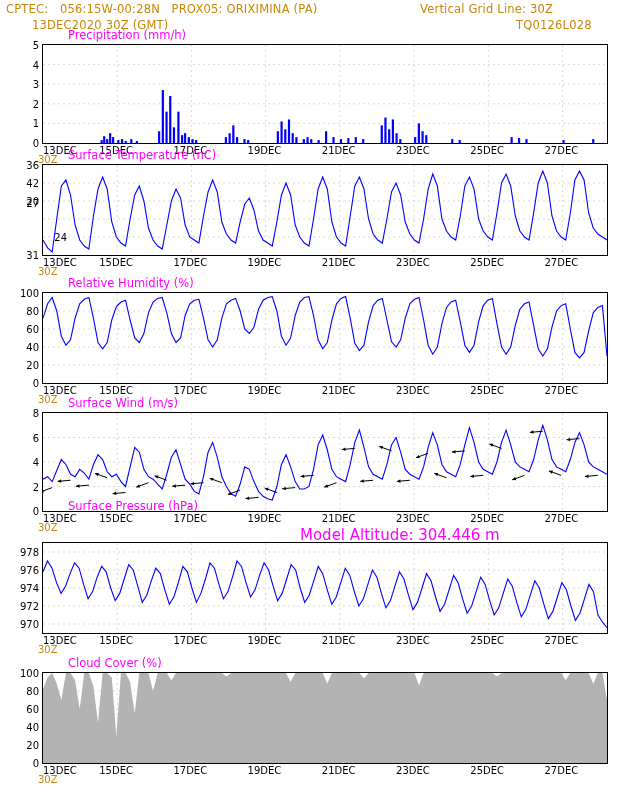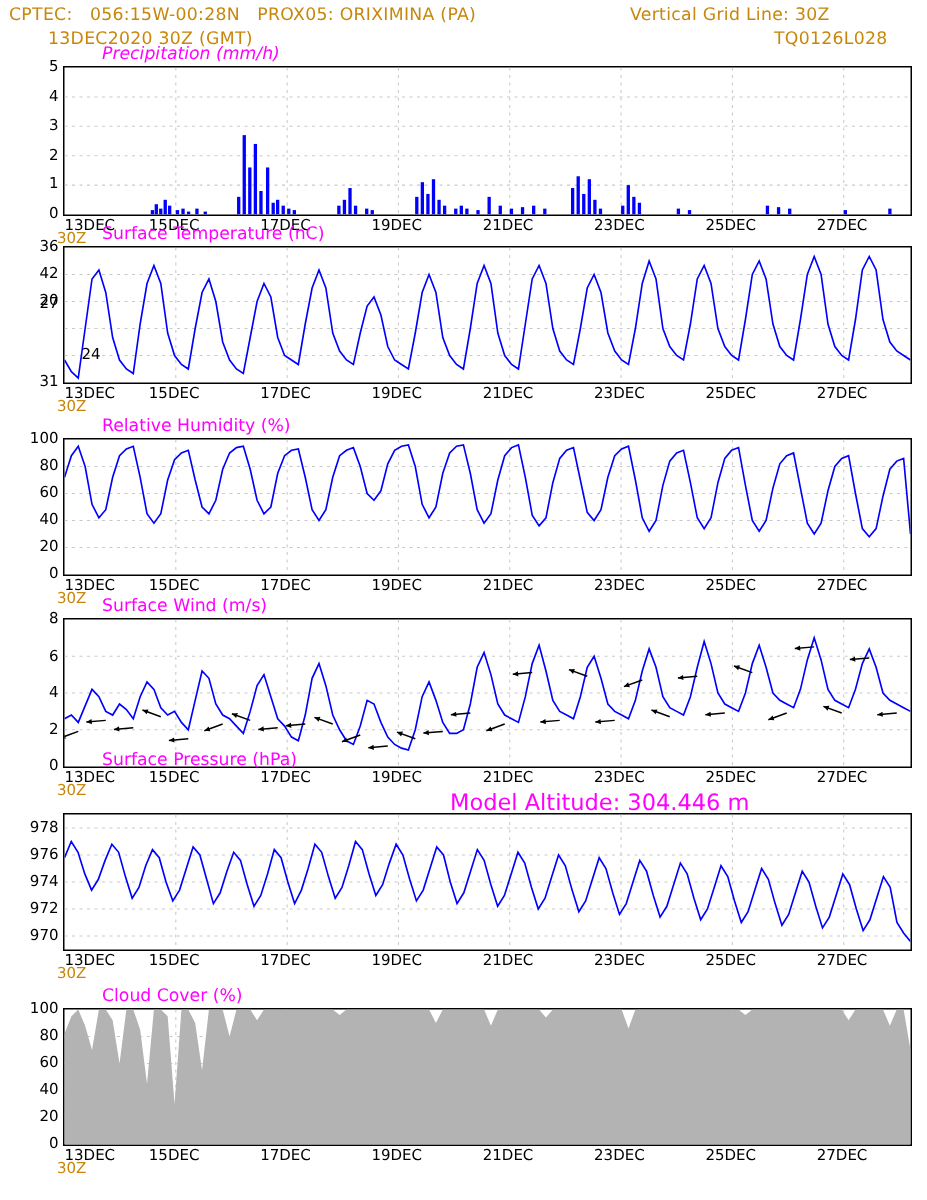--- a/index.html
+++ b/index.html
@@ -31,21 +31,21 @@
 
   <div class="hdr">
     <span class="h-l1a">CPTEC:   056:15W-00:28N   PROX05: ORIXIMINA (PA)</span>
     <span class="h-l2a">13DEC2020 30Z (GMT)</span>
     <span class="h-l2b">Vertical Grid Line: 30Z</span>
     <span class="h-l2c">TQ0126L028</span>
   </div>
 
   <div id="panels">
       <div class="panel" style="left: 0px; top: 0px; width: 618px; height: 0px;">
-        <div class="ptitle" style="left: 68px; top: 28px; font-style: italic;">Precipitation (mm/h)</div>
+        <div class="ptitle" style="left: 68px; top: 28px;">Precipitation (mm/h)</div>
         <div class="plot" style="left: 42px; top: 44px; width: 566px; height: 100px;">
           <svg width="564" height="98">
             <line x1="0" x2="564" y1="78.4" y2="78.4" stroke="#c9c9c9" stroke-width="0.7" stroke-dasharray="2,3"></line>
             <line x1="0" x2="564" y1="58.8" y2="58.8" stroke="#c9c9c9" stroke-width="0.7" stroke-dasharray="2,3"></line>
             <line x1="0" x2="564" y1="39.2" y2="39.2" stroke="#c9c9c9" stroke-width="0.7" stroke-dasharray="2,3"></line>
             <line x1="0" x2="564" y1="19.599999999999994" y2="19.599999999999994" stroke="#c9c9c9" stroke-width="0.7" stroke-dasharray="2,3"></line>
             <line x1="74.2224" x2="74.2224" y1="0" y2="98" stroke="#c9c9c9" stroke-width="0.7" stroke-dasharray="2,3"></line>
             <line x1="148.4448" x2="148.4448" y1="0" y2="98" stroke="#c9c9c9" stroke-width="0.7" stroke-dasharray="2,3"></line>
             <line x1="222.61079999999998" x2="222.61079999999998" y1="0" y2="98" stroke="#c9c9c9" stroke-width="0.7" stroke-dasharray="2,3"></line>
             <line x1="296.8332" x2="296.8332" y1="0" y2="98" stroke="#c9c9c9" stroke-width="0.7" stroke-dasharray="2,3"></line>

